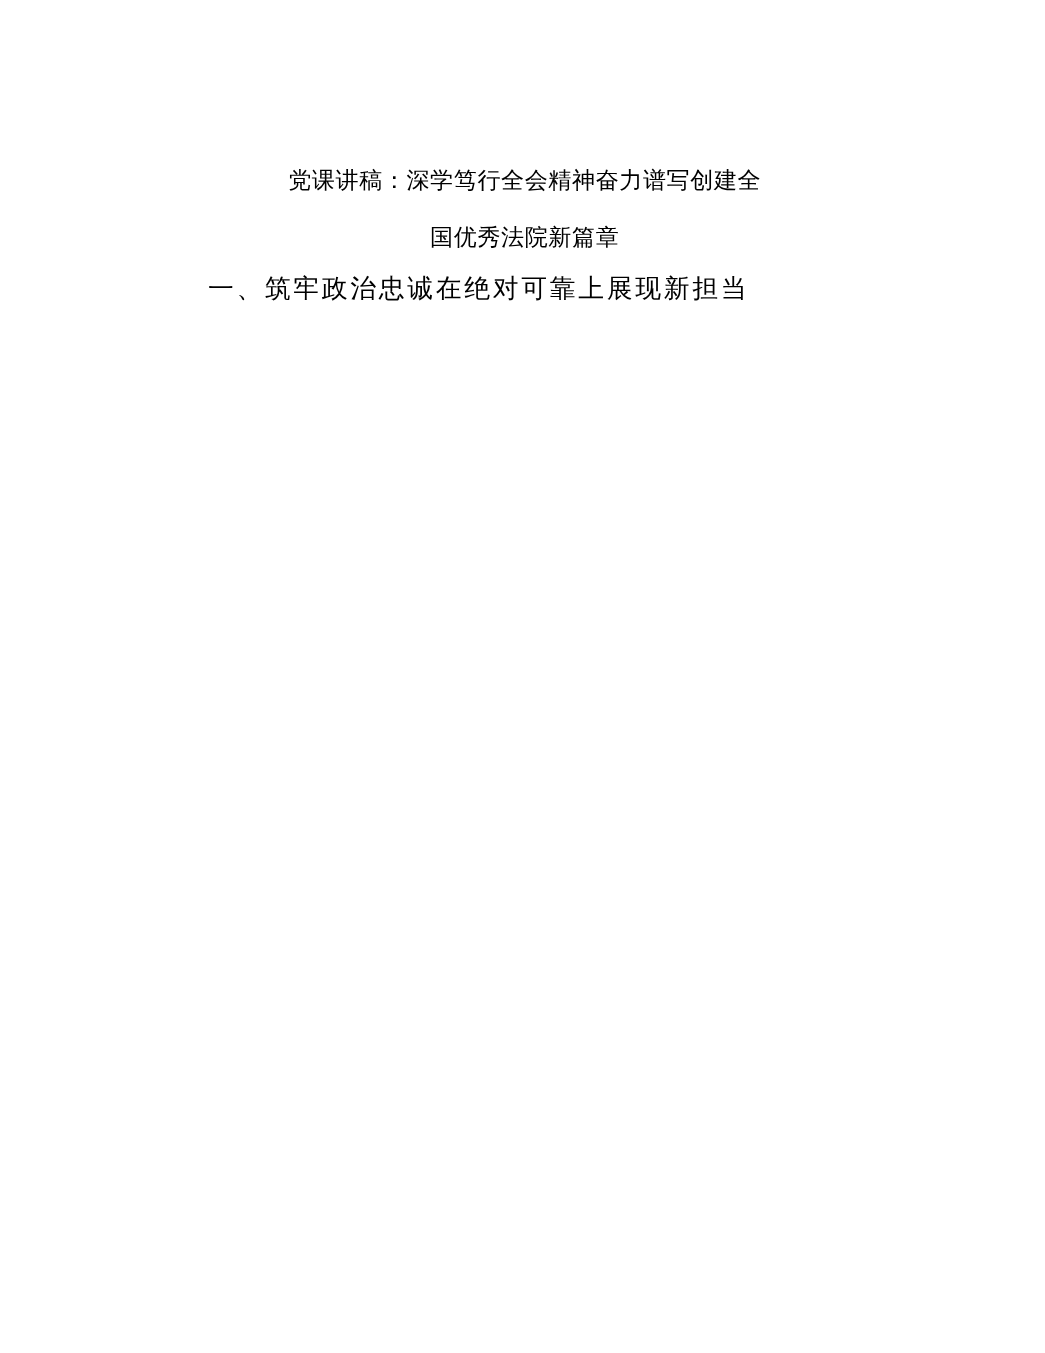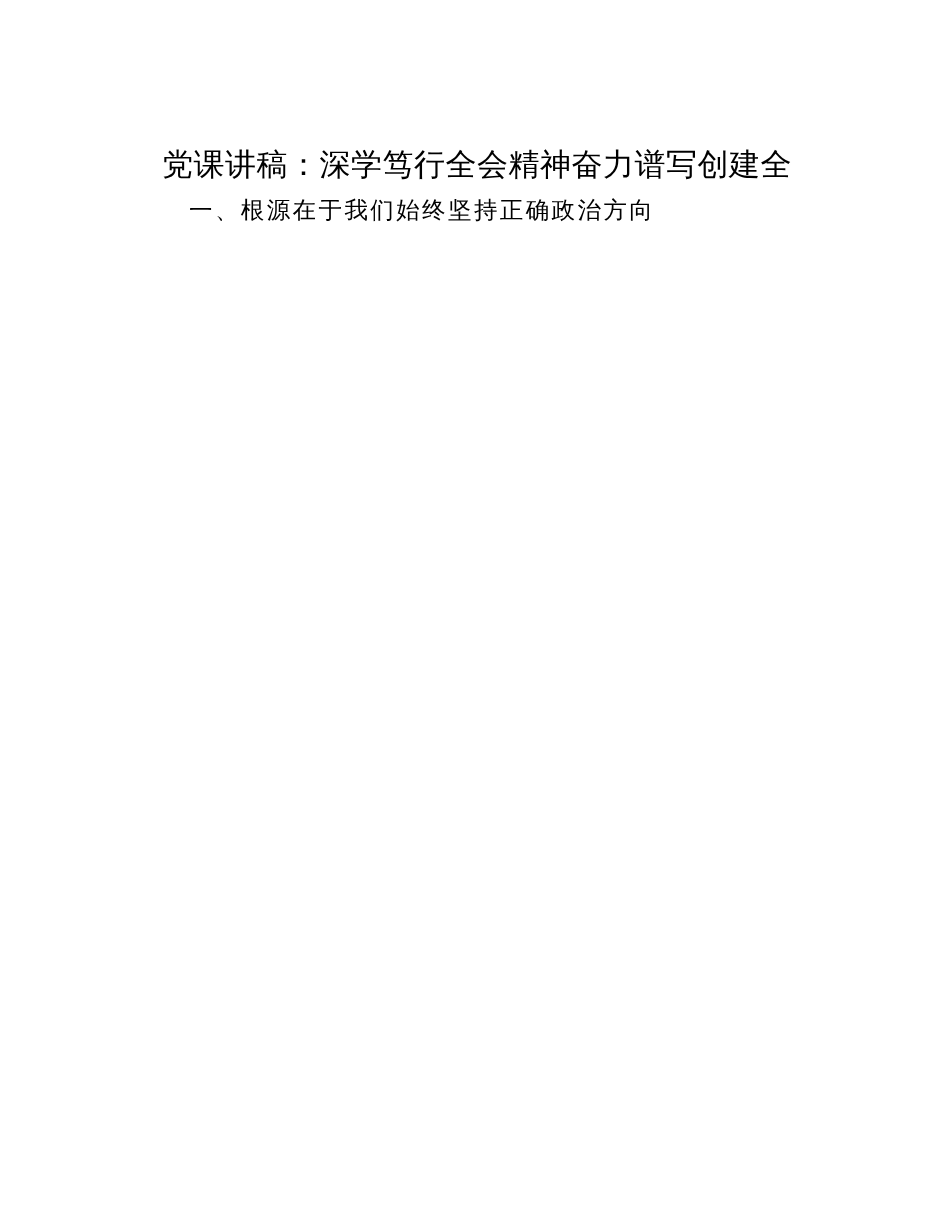--- a/index.html
+++ b/index.html
@@ -15,21 +15,21 @@
       color: #000000;
     }
     .page {
       position: absolute;
       left: 142px;
       top: 138px;
       width: 670px;
     }
     .doc-title {
       font-family: "DejaVu Sans", "Liberation Sans", sans-serif;
-      font-size: 31px;
+      font-size: 21px;
       line-height: 52px;
       text-align: center;
       margin: 0;
       font-weight: normal;
       letter-spacing: 0.5px;
     }
     .para {
       font-family: "DejaVu Serif", "Liberation Serif", serif;
       font-size: 23.5px;
       line-height: 40.3px;
@@ -42,16 +42,17 @@
     .para.first { margin-top: 6px; }
     .para.heading { letter-spacing: 2.4px; }
     .gap { height: 3px; }
   </style>
 </head>
 <body>
 
 <div class="page">
   <h1 class="doc-title">
     <div>党课讲稿：深学笃行全会精神奋力谱写创建全</div>
+    <div>国优秀法院新篇章</div>
   </h1>
-  <p class="para heading">一、根源在于我们始终坚持正确政治方向</p>
+  <p class="para heading">一、筑牢政治忠诚在绝对可靠上展现新担当</p>
   <div class="gap"></div>
 </div>
 
 </body></html>

